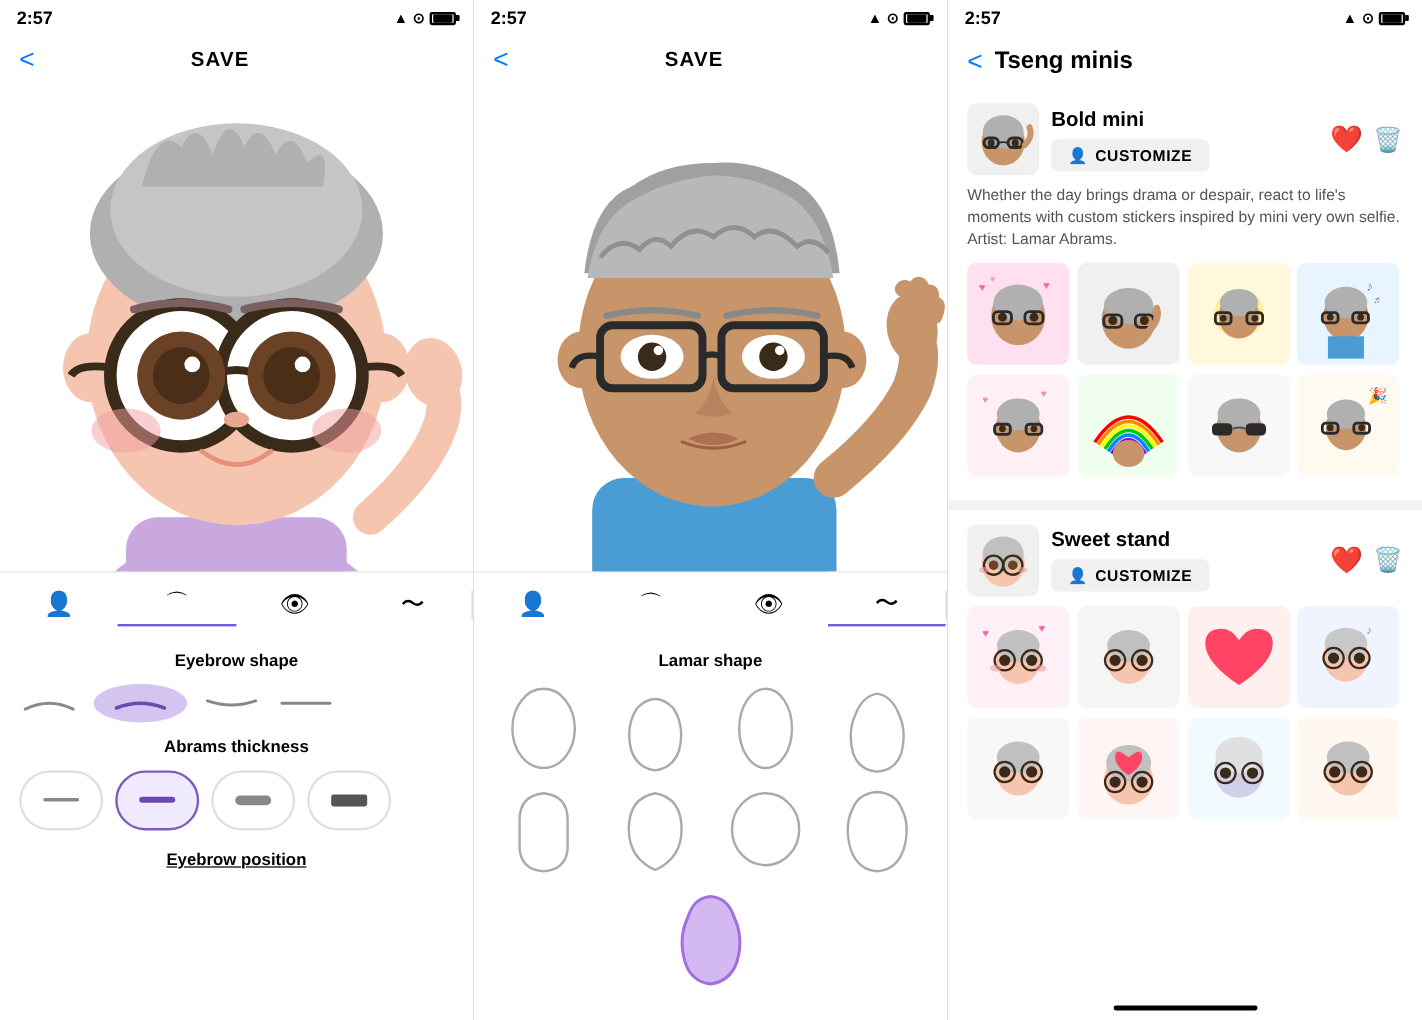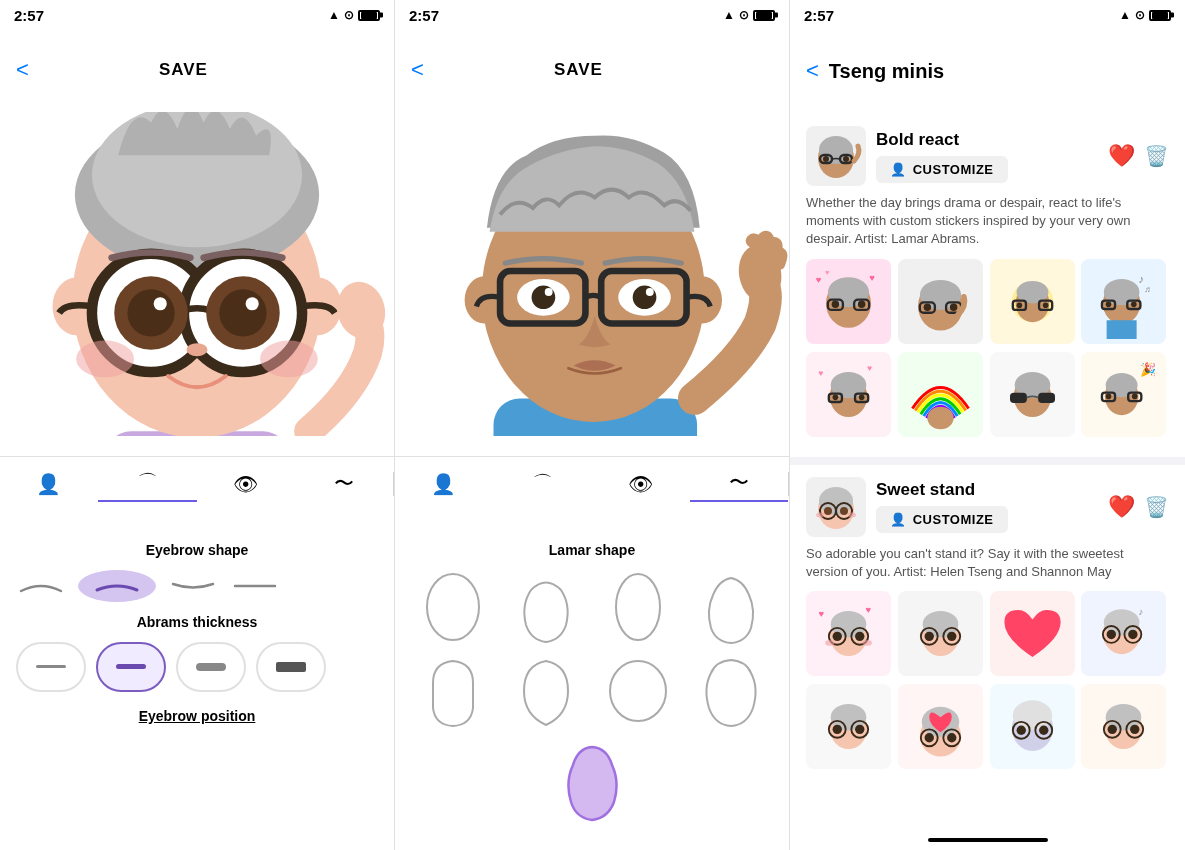--- a/index.html
+++ b/index.html
@@ -11,21 +11,20 @@
       display: flex;
       overflow: hidden;
     }
 
     
     .panel {
       display: flex;
       flex-direction: column;
       border-right: 1px solid #e0e0e0;
       overflow: hidden;
-      gap: 20px;
     }
     .panel-1 { width: 395px; }
     .panel-2 { width: 395px; }
     .panel-3 { width: 395px; border-right: none; }
 
     
     .status-bar {
       display: flex;
       justify-content: space-between;
       align-items: center;
@@ -597,33 +596,33 @@
             <rect x="14" y="29" width="12" height="8" rx="4" fill="none" stroke="#2a2a2a" stroke-width="2.5"></rect>
             <rect x="34" y="29" width="12" height="8" rx="4" fill="none" stroke="#2a2a2a" stroke-width="2.5"></rect>
             <path d="M 26 33 Q 30 32 34 33" stroke="#2a2a2a" stroke-width="1.5" fill="none"></path>
             <circle cx="20" cy="33" r="3" fill="#3a2a1a"></circle>
             <circle cx="40" cy="33" r="3" fill="#3a2a1a"></circle>
 
             <path d="M 48 35 Q 55 28 52 20" stroke="#c8956a" stroke-width="5" fill="none" stroke-linecap="round"></path>
           </svg>
         </div>
         <div class="mini-info">
-          <div class="mini-name">Bold react</div>
+          <div class="mini-name">Bold mini</div>
           <button class="customize-btn">
             <span>👤</span>
             <span>CUSTOMIZE</span>
           </button>
         </div>
         <div class="mini-actions">
           <span class="heart-btn">❤️</span>
           <span class="trash-btn">🗑️</span>
         </div>
       </div>
 
-      <p class="mini-description">Whether the day brings drama or despair, react to life's moments with custom stickers inspired by your very own despair. Artist: Lamar Abrams.</p>
+      <p class="mini-description">Whether the day brings drama or despair, react to life's moments with custom stickers inspired by mini very own selfie. Artist: Lamar Abrams.</p>
 
       <div class="sticker-grid">
         <div class="sticker-cell" style="background:#ffe0f0;">
           <svg viewBox="0 0 80 80" width="75" height="75">
             <ellipse cx="40" cy="42" rx="24" ry="26" fill="#c8956a"></ellipse>
             <ellipse cx="40" cy="30" rx="22" ry="16" fill="#b0b0b0"></ellipse>
 
             <rect x="18" y="38" width="16" height="11" rx="4" fill="none" stroke="#2a2a2a" stroke-width="2.5"></rect>
             <rect x="46" y="38" width="16" height="11" rx="4" fill="none" stroke="#2a2a2a" stroke-width="2.5"></rect>
             <circle cx="26" cy="43" r="4" fill="#3a2a1a"></circle>
@@ -752,21 +751,20 @@
             <span>👤</span>
             <span>CUSTOMIZE</span>
           </button>
         </div>
         <div class="mini-actions">
           <span class="heart-btn">❤️</span>
           <span class="trash-btn">🗑️</span>
         </div>
       </div>
 
-      <p class="mini-description">So adorable you can't stand it? Say it with the sweetest version of you. Artist: Helen Tseng and Shannon May</p>
 
       <div class="sticker-grid">
         <div class="sticker-cell" style="background:#fff0f8;">
           <svg viewBox="0 0 80 80" width="75" height="75">
             <ellipse cx="40" cy="42" rx="20" ry="22" fill="#f5c5b0"></ellipse>
             <ellipse cx="40" cy="30" rx="19" ry="14" fill="#c0c0c0"></ellipse>
             <circle cx="28" cy="43" r="9" fill="none" stroke="#3a2a1a" stroke-width="2"></circle>
             <circle cx="52" cy="43" r="9" fill="none" stroke="#3a2a1a" stroke-width="2"></circle>
             <circle cx="28" cy="43" r="5" fill="#3a2a1a"></circle>
             <circle cx="52" cy="43" r="5" fill="#3a2a1a"></circle>

